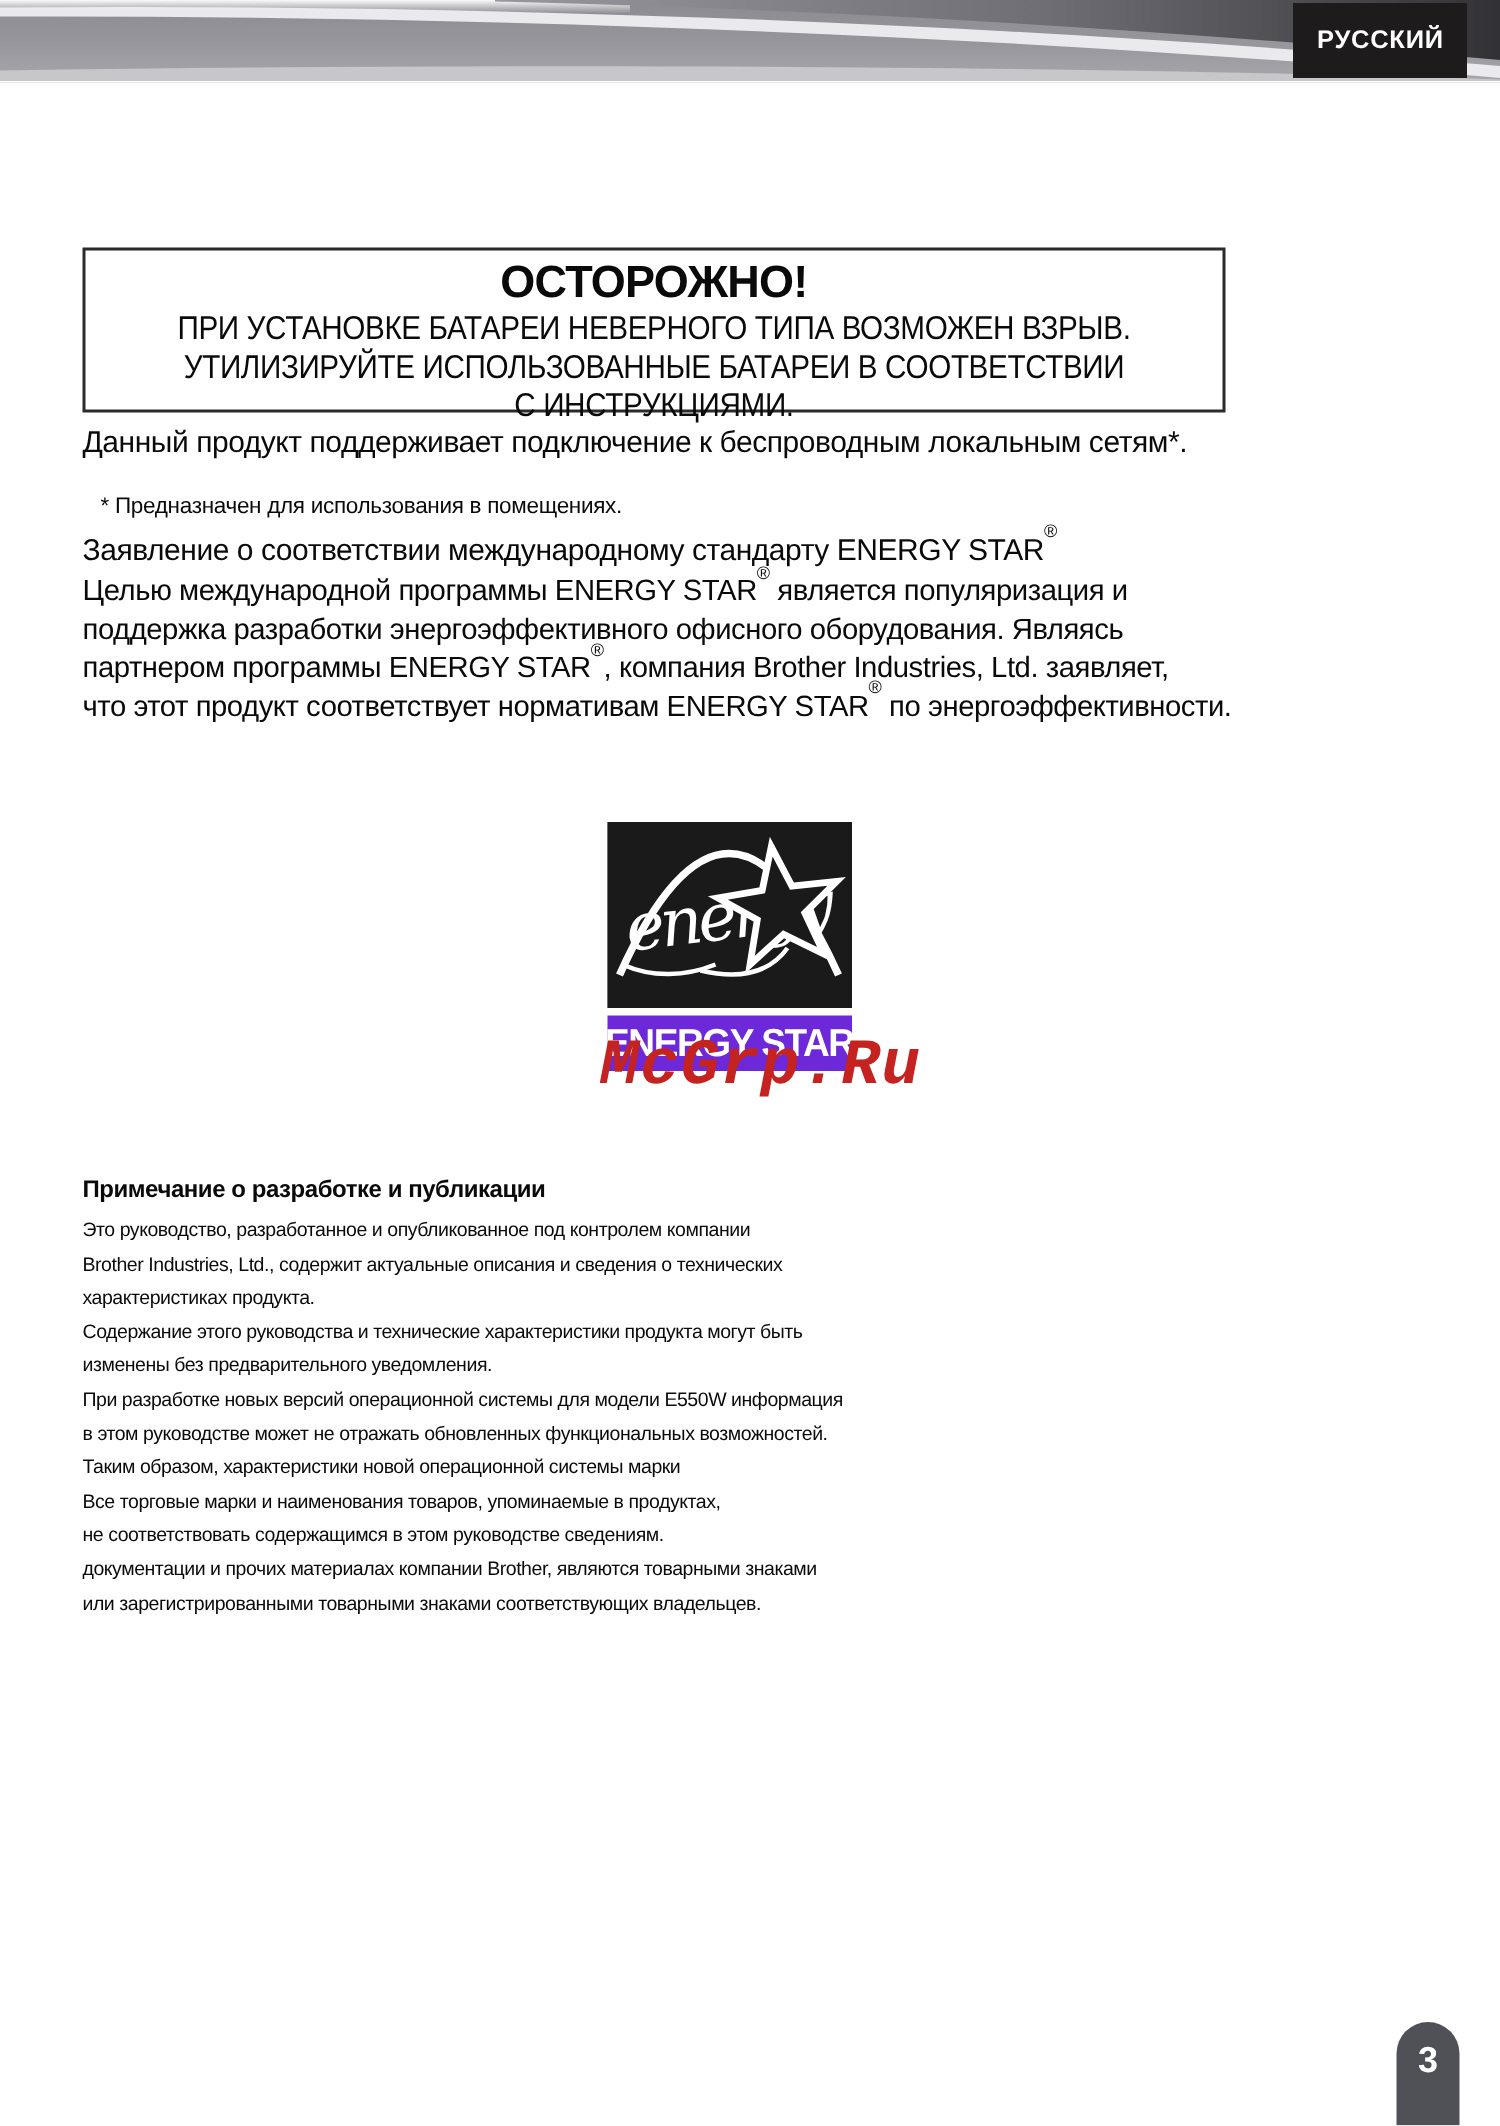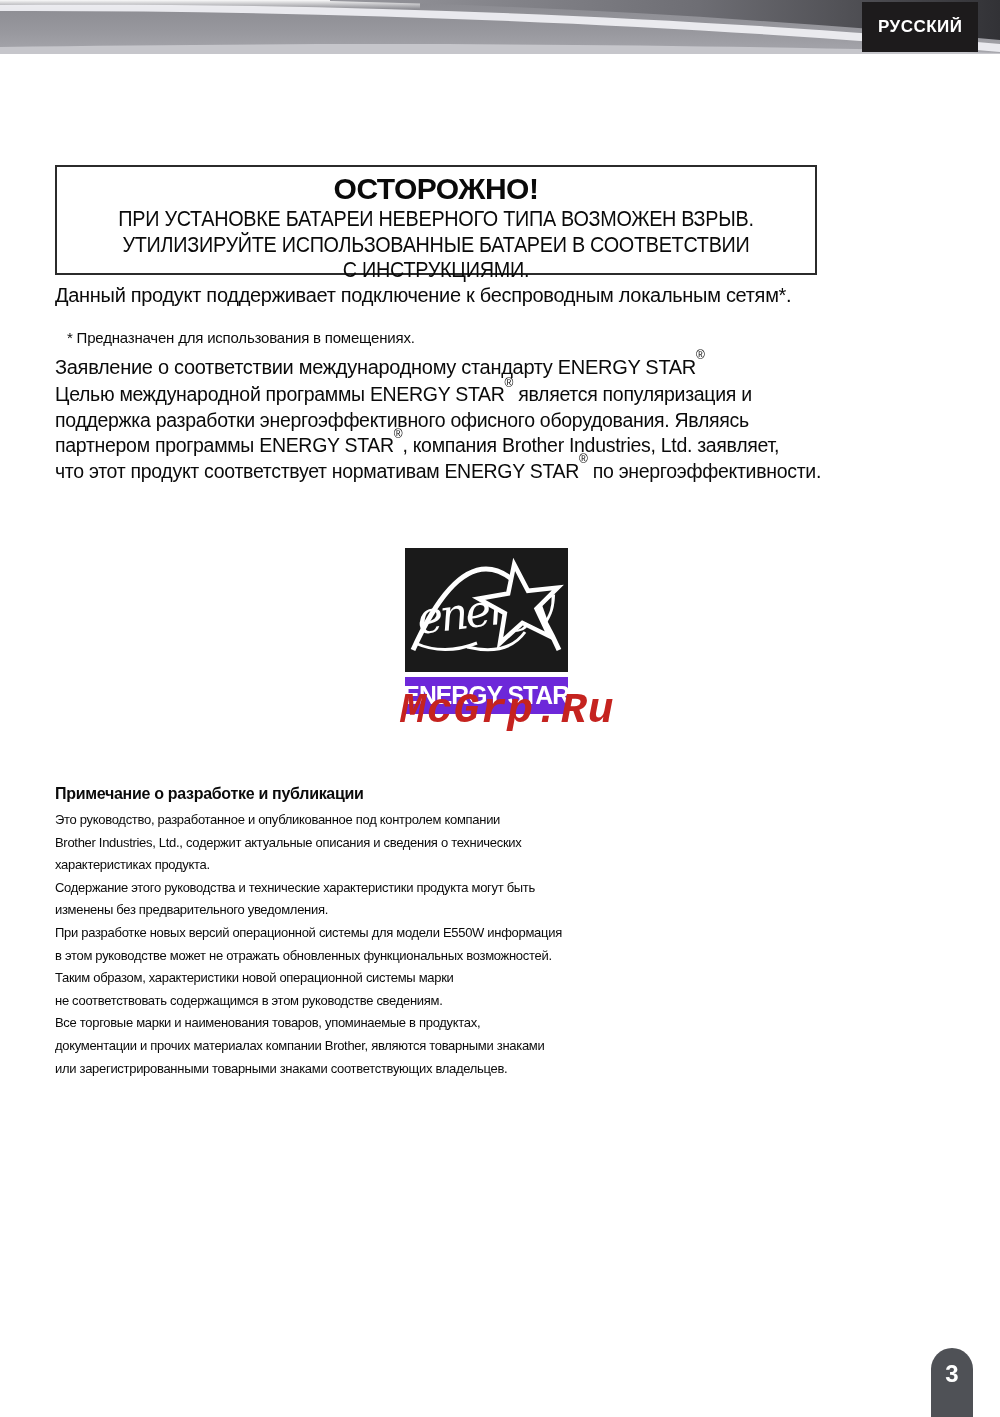--- a/index.html
+++ b/index.html
@@ -133,22 +133,22 @@
   <h2 class="notes-heading">Примечание о разработке и публикации</h2>
   <div class="notes-lines">
     <div>Это руководство, разработанное и опубликованное под контролем компании</div>
     <div>Brother Industries, Ltd., содержит актуальные описания и сведения о технических</div>
     <div>характеристиках продукта.</div>
     <div>Содержание этого руководства и технические характеристики продукта могут быть</div>
     <div>изменены без предварительного уведомления.</div>
     <div>При разработке новых версий операционной системы для модели E550W информация</div>
     <div>в этом руководстве может не отражать обновленных функциональных возможностей.</div>
     <div>Таким образом, характеристики новой операционной системы марки</div>
+    <div>Все торговые марки и наименования товаров, упоминаемые в продуктах,</div>
     <div>не соответствовать содержащимся в этом руководстве сведениям.</div>
-    <div>Все торговые марки и наименования товаров, упоминаемые в продуктах,</div>
     <div>документации и прочих материалах компании Brother, являются товарными знаками</div>
     <div>или зарегистрированными товарными знаками соответствующих владельцев.</div>
   </div>
 
   <div class="page-badge">
     <span>3</span>
   </div>
 
 </div>
 

